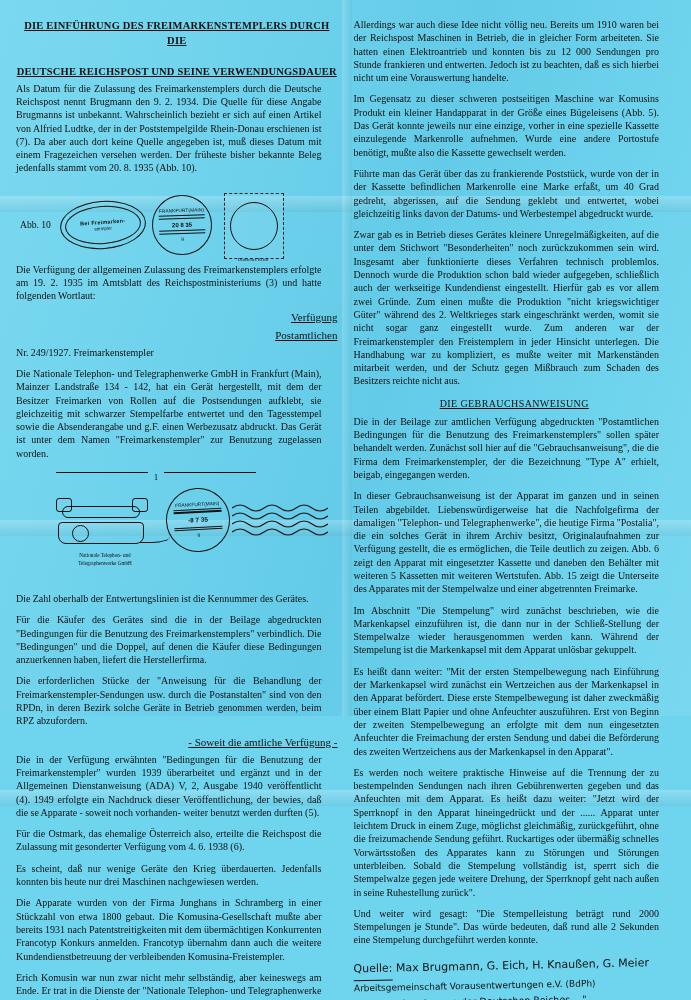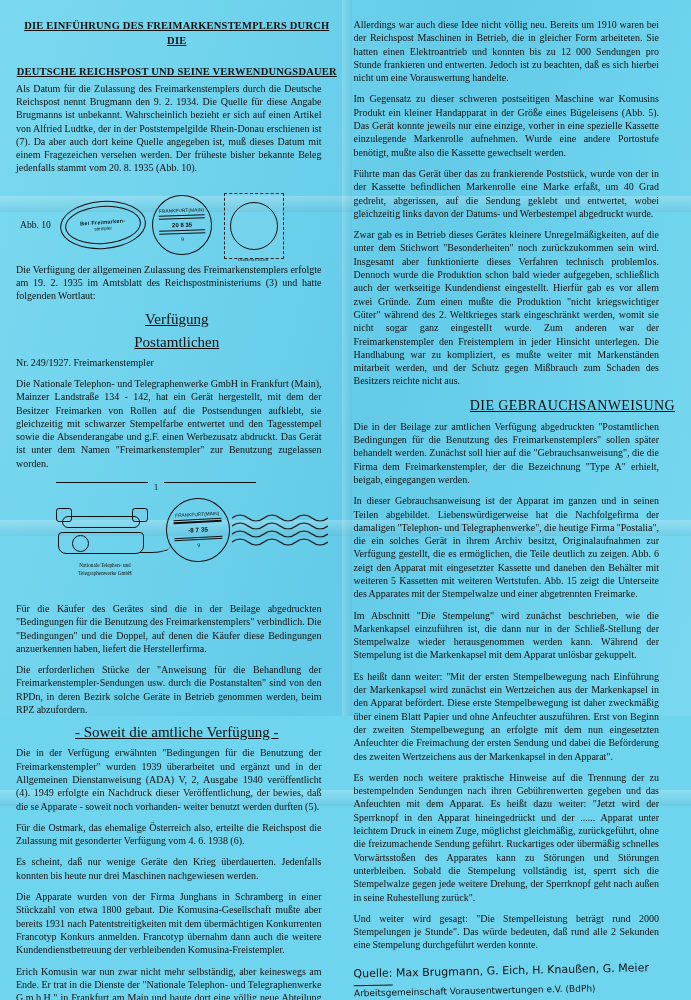--- a/index.html
+++ b/index.html
@@ -65,29 +65,29 @@
     margin-top: 16px;
   }
   p.body {
     font-size: 10px;
     line-height: 1.33;
     text-align: justify;
     margin: 0 16px 8px 0;
     word-spacing: -0.2px;
   }
   .sec-head {
-    font-size: 15px;
-    text-align: center;
+    font-size: 11px;
+    text-align: right;
     text-decoration: underline;
     margin: 6px 0 5px 0;
     font-weight: normal;
   }
   .sec-head-main {
-    font-size: 14px;
-    text-align: right;
+    font-size: 10px;
+    text-align: center;
     text-decoration: underline;
     margin: 10px 0 6px 0;
     font-weight: normal;
     letter-spacing: 0.4px;
   }
 
   
   .stamps-row {
     position: relative;
     height: 72px;
@@ -396,20 +396,21 @@
         <div class="wavy">
           <svg width="96" height="34" viewBox="0 0 96 34">
             <path d="M0 6 Q8 0 16 6 T32 6 T48 6 T64 6 T80 6 T96 6" fill="none" stroke="#111" stroke-width="1.1"></path>
             <path d="M0 14 Q8 8 16 14 T32 14 T48 14 T64 14 T80 14 T96 14" fill="none" stroke="#111" stroke-width="1.1"></path>
             <path d="M0 22 Q8 16 16 22 T32 22 T48 22 T64 22 T80 22 T96 22" fill="none" stroke="#111" stroke-width="1.1"></path>
             <path d="M0 30 Q8 24 16 30 T32 30 T48 30 T64 30 T80 30 T96 30" fill="none" stroke="#111" stroke-width="1.1"></path>
           </svg>
         </div>
       </div>
 
+      <p class="body">Die Zahl oberhalb der Entwertungslinien ist die Kennummer des Gerätes.</p>
       <p class="body">Für die Käufer des Gerätes sind die in der Beilage abgedruckten "Bedingungen für die Benutzung des Freimarkenstemplers" verbindlich. Die "Bedingungen" und die Doppel, auf denen die Käufer diese Bedingungen anzuerkennen haben, liefert die Herstellerfirma.</p>
       <p class="body">Die erforderlichen Stücke der "Anweisung für die Behandlung der Freimarkenstempler-Sendungen usw. durch die Postanstalten" sind von den RPDn, in deren Bezirk solche Geräte in Betrieb genommen werden, beim RPZ abzufordern.</p>
 
       <div class="sec-head">- Soweit die amtliche Verfügung -</div>
 
       <p class="body">Die in der Verfügung erwähnten "Bedingungen für die Benutzung der Freimarkenstempler" wurden 1939 überarbeitet und ergänzt und in der Allgemeinen Dienstanweisung (ADA) V, 2, Ausgabe 1940 veröffentlicht (4). 1949 erfolgte ein Nachdruck dieser Veröffentlichung, der bewies, daß die se Apparate - soweit noch vorhanden- weiter benutzt werden durften (5).</p>
       <p class="body">Für die Ostmark, das ehemalige Österreich also, erteilte die Reichspost die Zulassung mit gesonderter Verfügung vom 4. 6. 1938 (6).</p>
       <p class="body">Es scheint, daß nur wenige Geräte den Krieg überdauerten. Jedenfalls konnten bis heute nur drei Maschinen nachgewiesen werden.</p>
       <p class="body">Die Apparate wurden von der Firma Junghans in Schramberg in einer Stückzahl von etwa 1800 gebaut. Die Komusina-Gesellschaft mußte aber bereits 1931 nach Patentstreitigkeiten mit dem übermächtigen Konkurrenten Francotyp Konkurs anmelden. Francotyp übernahm dann auch die weitere Kundendienstbetreuung der verbleibenden Komusina-Freistempler.</p>
       <p class="body">Erich Komusin war nun zwar nicht mehr selbständig, aber keineswegs am Ende. Er trat in die Dienste der "Nationale Telephon- und Telegraphenwerke G.m.b.H." in Frankfurt am Main und baute dort eine völlig neue Abteilung auf, die sich mit der Herstellung von Maschinen zur Postfreimachung befaßte.</p>

